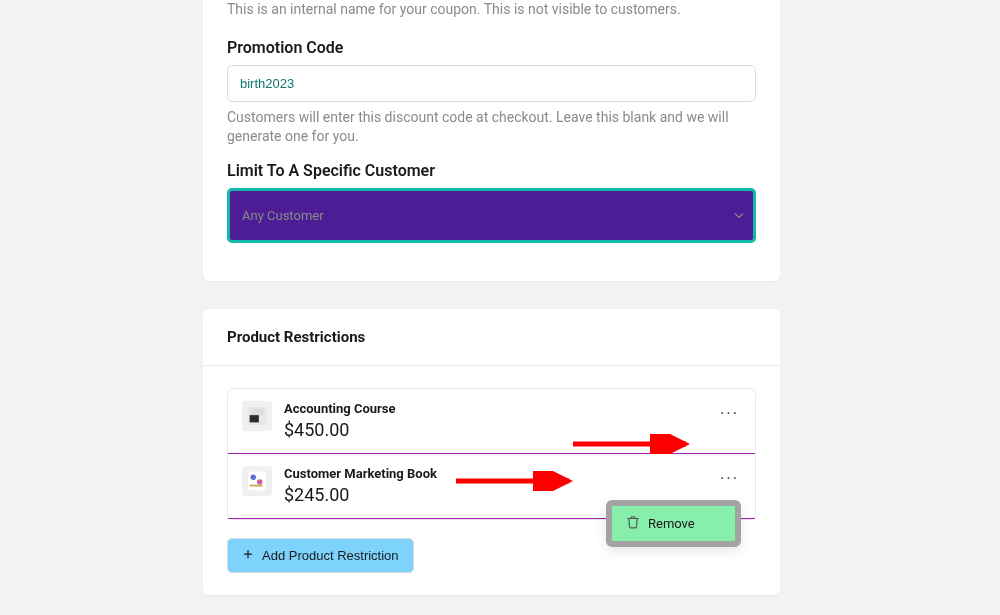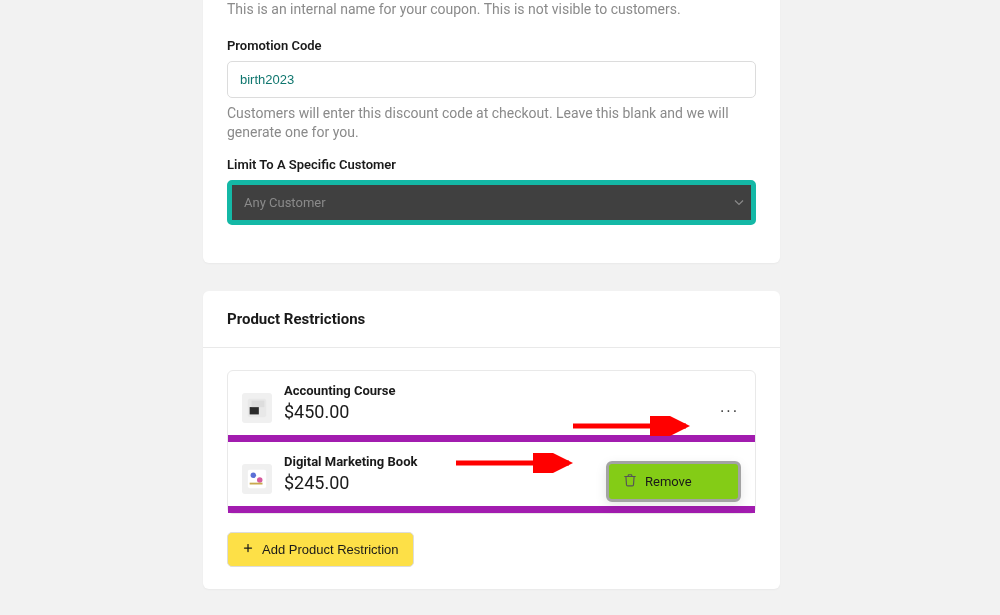--- a/index.html
+++ b/index.html
@@ -37,21 +37,21 @@
       font-weight: 700;
       color: #1a1a1a;
     }
     .helper-text {
       font-size: 14px;
       color: #8a8a8a;
       margin-top: 6px;
       line-height: 1.4;
     }
     .field-label {
-      font-size: 13px;
+      font-size: 16px;
       font-weight: 600;
       color: #1a1a1a;
       margin-bottom: 8px;
     }
     .field-group {
       margin-bottom: 14px;
     }
     .field-group:last-child {
       margin-bottom: 16px;
     }
@@ -62,46 +62,46 @@
       border-radius: 5px;
       font-size: 13px;
       color: #0f766e;
       outline: none;
     }
     .select-wrap {
       position: relative;
     }
     .select-input {
       width: 100%;
-      padding: 10px 12px;
-      border: 5px solid #14b8a6;
+      padding: 17px 12px;
+      border: 3px solid #14b8a6;
       border-radius: 5px;
       font-size: 13px;
       color: #8a8a8a;
-      background: #404040;
+      background: #4c1d95;
       cursor: pointer;
     }
     .select-caret {
       position: absolute;
       right: 12px;
       top: 50%;
       transform: translateY(-50%);
       color: #8a8a8a;
       pointer-events: none;
     }
     .product-list {
       border: 1px solid #e9e9e9;
       border-radius: 6px;
       position: relative;
     }
     .product-row {
       display: flex;
-      align-items: flex-end;
+      align-items: flex-start;
       padding: 12px 14px;
-      border-bottom: 7px solid #a21caf;
+      border-bottom: 1px solid #a21caf;
       position: relative;
     }
     .product-row:last-child {
       border-bottom: none;
     }
     .product-thumb {
       width: 30px;
       height: 30px;
       border-radius: 3px;
       background: #f0f0f0;
@@ -138,23 +138,23 @@
       color: #444;
       font-size: 16px;
       letter-spacing: 1px;
       display: flex;
       align-items: center;
       justify-content: center;
     }
     .dropdown-menu {
       position: absolute;
       right: 14px;
-      top: 90px;
-      background: #84cc16;
-      border: 3px solid #a3a3a3;
+      top: 111px;
+      background: #86efac;
+      border: 6px solid #a3a3a3;
       border-radius: 6px;
       box-shadow: 0 4px 12px rgba(0,0,0,0.1);
       min-width: 135px;
       z-index: 10;
     }
     .dropdown-item {
       padding: 9px 14px;
       font-size: 13px;
       color: #1a1a1a;
       cursor: pointer;
@@ -165,21 +165,21 @@
     .dropdown-item svg {
       width: 14px;
       height: 14px;
       color: #555;
     }
     .add-restriction-btn {
       margin-top: 18px;
       padding: 9px 14px;
       border: 1px solid #dcdcdc;
       border-radius: 5px;
-      background: #fde047;
+      background: #7dd3fc;
       font-size: 13px;
       font-weight: 500;
       color: #1a1a1a;
       cursor: pointer;
       display: flex;
       align-items: center;
       gap: 8px;
     }
     .add-restriction-btn svg {
       width: 12px;
@@ -260,21 +260,21 @@
         <div class="product-row">
           <div class="product-thumb">
             <svg viewBox="0 0 24 24">
                 <rect x="2" y="2" width="20" height="20" rx="2" fill="#fff"></rect>
                 <circle cx="8" cy="8" r="3" fill="#5b6fd6"></circle>
                 <circle cx="15" cy="13" r="3" fill="#d65b9e"></circle>
                 <rect x="4" y="16" width="14" height="2" fill="#c9a94e"></rect>
               </svg>
           </div>
           <div class="product-info">
-            <div class="product-name">Digital Marketing Book</div>
+            <div class="product-name">Customer Marketing Book</div>
             <div class="product-price">$245.00</div>
           </div>
           <button class="product-menu-btn">
             <span>···</span>
           </button>
         </div>
 
         <div class="dropdown-menu">
           <div class="dropdown-item">
             <span>

